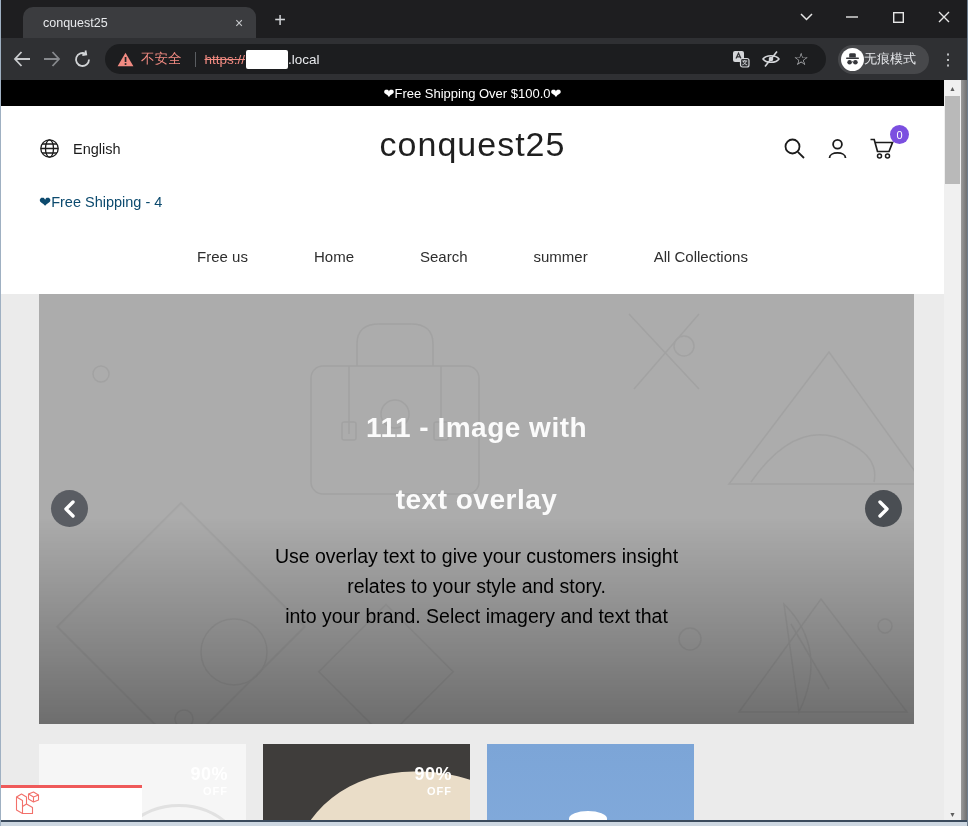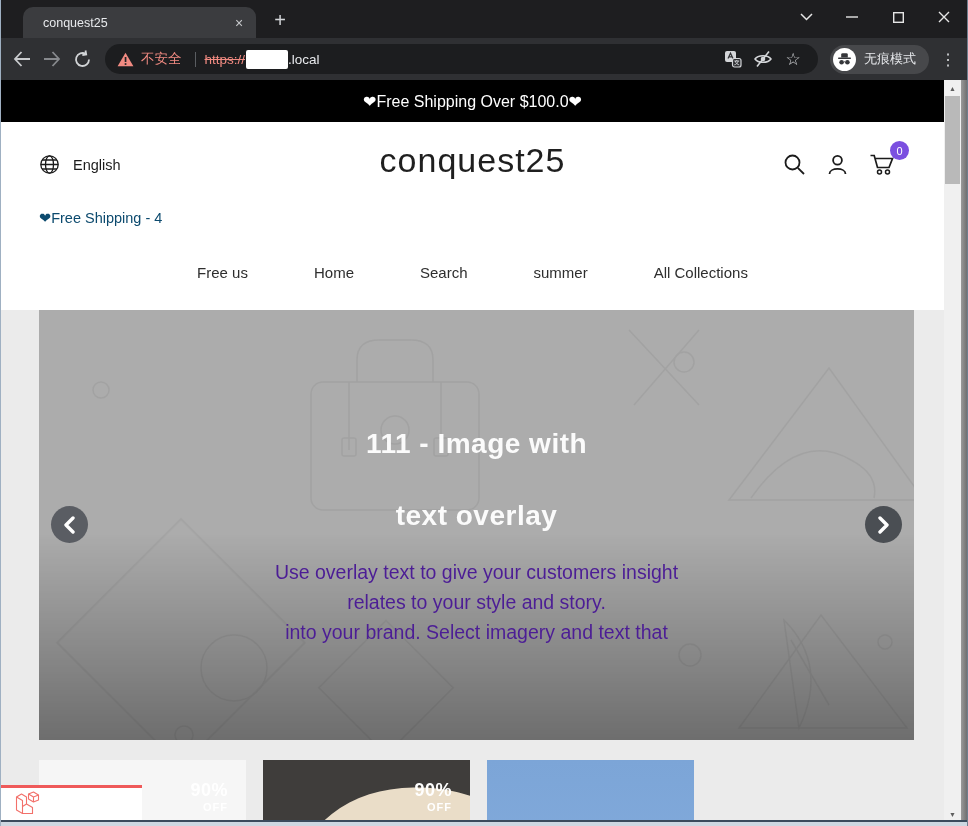--- a/index.html
+++ b/index.html
@@ -27,37 +27,37 @@
   .sec-warning { color:#F28B82; margin:0 4px 0 7px; }
   .omni-divider { width:1px; height:15px; background:#5A5D61; margin:0 9px; }
   .url-scheme { color:#F28B82; text-decoration:line-through; }
   .redacted-box { width:42px; height:19px; background:#FFF; border-radius:2px; margin-left:1px; }
   .url-suffix { color:#E8EAED; }
   .omni-spacer { flex:1; }
   .omni-icon { width:26px; height:26px; display:flex; align-items:center; justify-content:center;
     cursor:pointer; margin-left:4px; }
   .star-glyph { color:#D4D6D9; font-size:17px; }
   .incognito-pill { height:29px; background:#47484B; border-radius:15px; display:flex; align-items:center;
-    gap:8px; padding:0 13px 0 3px; margin:0 6px; }
+    padding:0 13px 0 3px; margin:0 6px; }
   .incog-circle { width:23px; height:23px; background:#FFF; border-radius:50%;
     display:flex; align-items:center; justify-content:center; }
   .incognito-label { color:#E8EAED; font-size:13px; white-space:nowrap; }
   .menu-dots { width:26px; text-align:center; color:#D4D6D9; font-size:16px; cursor:pointer; }
 
   
   .page-area { position:relative; height:746px; display:flex; }
   .content { width:944px; height:100%; background:#EBEBEB; position:relative; overflow:hidden; }
   .scrollbar { width:17px; height:100%; background:#F0F0F0; position:relative; }
   .sb-arrow { position:absolute; left:0; width:17px; height:16px; color:#5E5E5E; font-size:7px;
     display:flex; align-items:center; justify-content:center; cursor:pointer; }
   .sb-up { top:0; } .sb-down { bottom:4px; }
   .sb-thumb { position:absolute; top:16px; left:1px; width:15px; height:88px; background:#B9B9B9; cursor:grab; }
   .window-edge { width:6px; height:100%; background:linear-gradient(90deg,#9A9A9A,#707070); }
 
-  .announce-bar { height:42px; background:#000; color:#FFF; font-size:16px;
+  .announce-bar { height:26px; background:#000; color:#FFF; font-size:13px;
     display:flex; align-items:center; justify-content:center; }
 
   .site-header { height:188px; background:#FFF; position:relative; }
   .lang-switcher { position:absolute; left:38px; top:32px; display:flex; align-items:center; gap:13px;
     font-size:14.5px; color:#1C1C1C; cursor:pointer; }
   .logo { position:absolute; left:0; right:0; top:19px; text-align:center; font-size:34px;
     color:#1F1F1F; letter-spacing:1px; cursor:pointer; }
   .header-icons { position:absolute; right:48px; top:30px; display:flex; align-items:center; gap:20px; }
   .hicon { cursor:pointer; display:flex; }
   .cart-wrap { position:relative; }
@@ -68,21 +68,21 @@
     gap:66px; font-size:15px; color:#2E2E2E; }
   .main-nav span { cursor:pointer; }
 
   
   .hero { position:relative; margin-left:38px; width:875px; height:430px; background:#ACACAC; overflow:hidden; }
   .hero-doodles { position:absolute; inset:0; }
   .hero-shade { position:absolute; inset:0;
     background:linear-gradient(180deg, rgba(0,0,0,0) 52%, rgba(0,0,0,0.36) 100%); }
   .hero-text { position:absolute; left:0; right:0; top:0; text-align:center; color:#FBFBFB; }
   .hero-title { margin-top:98px; font-size:28px; line-height:72px; font-weight:600; letter-spacing:0.5px; }
-  .hero-sub { margin-top:5px; font-size:19.5px; line-height:30px; color:#4c1d95; font-weight:500; }
+  .hero-sub { margin-top:5px; font-size:19.5px; line-height:30px; color:#000000; font-weight:500; }
   .hero-arrow { position:absolute; top:196px; width:37px; height:37px; border-radius:50%;
     background:rgba(58,63,70,0.72); display:flex; align-items:center; justify-content:center; cursor:pointer; }
   .arrow-left { left:12px; } .arrow-right { right:12px; background:rgba(52,57,64,0.82); }
 
   
   .products { display:flex; gap:17px; margin:20px 0 0 38px; }
   .card { width:207px; height:150px; position:relative; overflow:hidden; cursor:pointer; }
   .card-1 { background:#F6F6F6; }
   .card-1 .arc { position:absolute; left:65px; top:60px; width:150px; height:150px;
     border:3px solid #E1E1E1; border-radius:50%; }

